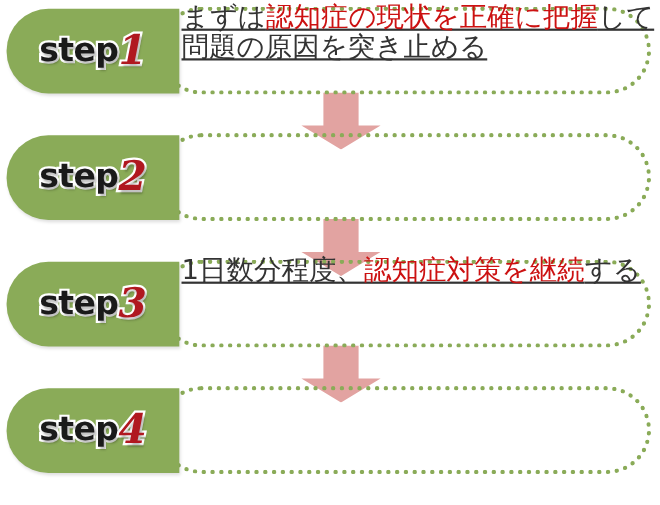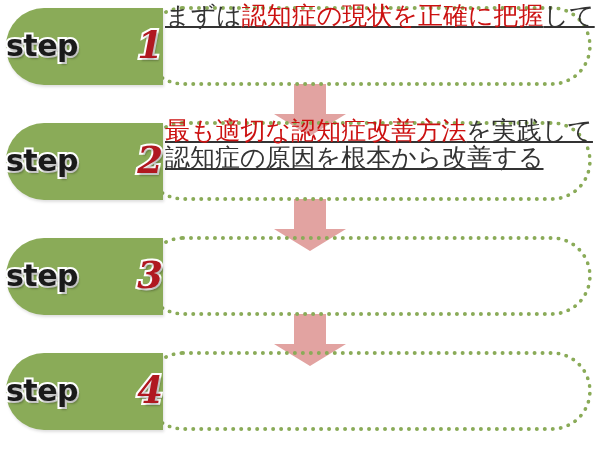--- a/index.html
+++ b/index.html
@@ -70,21 +70,21 @@
     box-shadow: 1px 2px 3px rgba(0,0,0,0.13);
   }
   .badge-inner {
     position: absolute;
     left: 0;
     top: 0;
     width: 157px;
     height: 77px;
     display: flex;
     align-items: center;
-    justify-content: space-between;
+    justify-content: center;
   }
   .badge-word {
     font-family: "DejaVu Sans", "Liberation Sans", sans-serif;
     font-size: 30px;
     font-weight: bold;
     color: #1a1a1a;
     letter-spacing: -0.5px;
     -webkit-text-stroke: 4px #ffffff;
     paint-order: stroke fill;
     text-shadow: 2px 3px 2px rgba(0,0,0,0.25);
@@ -131,46 +131,44 @@
   <div class="arrow" style="left:272px; top:314px;">
     <svg width="76" height="52" viewBox="0 0 76 52" xmlns="http://www.w3.org/2000/svg">
       <polygon points="22,0 54,0 54,30 74,30 38,52 2,30 22,30" fill="#e2a3a1"></polygon>
     </svg>
   </div>
 
   <div class="step-row" style="top:0px;">
     <div class="dot-box"></div>
     <div class="step-text">
       <span class="line"><span>まずは</span><span class="hl">認知症の現状を正確に把握</span><span>して</span></span>
+      <span class="line"><span>問題の原因を突き止める</span><span class="hl"></span><span></span></span>
     </div>
     <div class="badge">
       <div class="badge-inner">
         <span class="badge-word">step</span>
         <span class="badge-num">1</span>
       </div>
     </div>
   </div>
 
   <div class="step-row" style="top:115px;">
     <div class="dot-box"></div>
-    <div class="step-text">
-      <span class="line"><span></span><span class="hl">最も適切な認知症改善方法</span><span>を実践して</span></span>
-      <span class="line"><span>認知症の原因を根本から改善する</span><span class="hl"></span><span></span></span>
-    </div>
     <div class="badge">
       <div class="badge-inner">
         <span class="badge-word">step</span>
         <span class="badge-num">2</span>
       </div>
     </div>
   </div>
 
   <div class="step-row" style="top:230px;">
     <div class="dot-box"></div>
     <div class="step-text">
+      <span class="line"><span>1日数分程度、</span><span class="hl">認知症対策を継続</span><span>する</span></span>
     </div>
     <div class="badge">
       <div class="badge-inner">
         <span class="badge-word">step</span>
         <span class="badge-num">3</span>
       </div>
     </div>
   </div>
 
   <div class="step-row" style="top:345px;">

